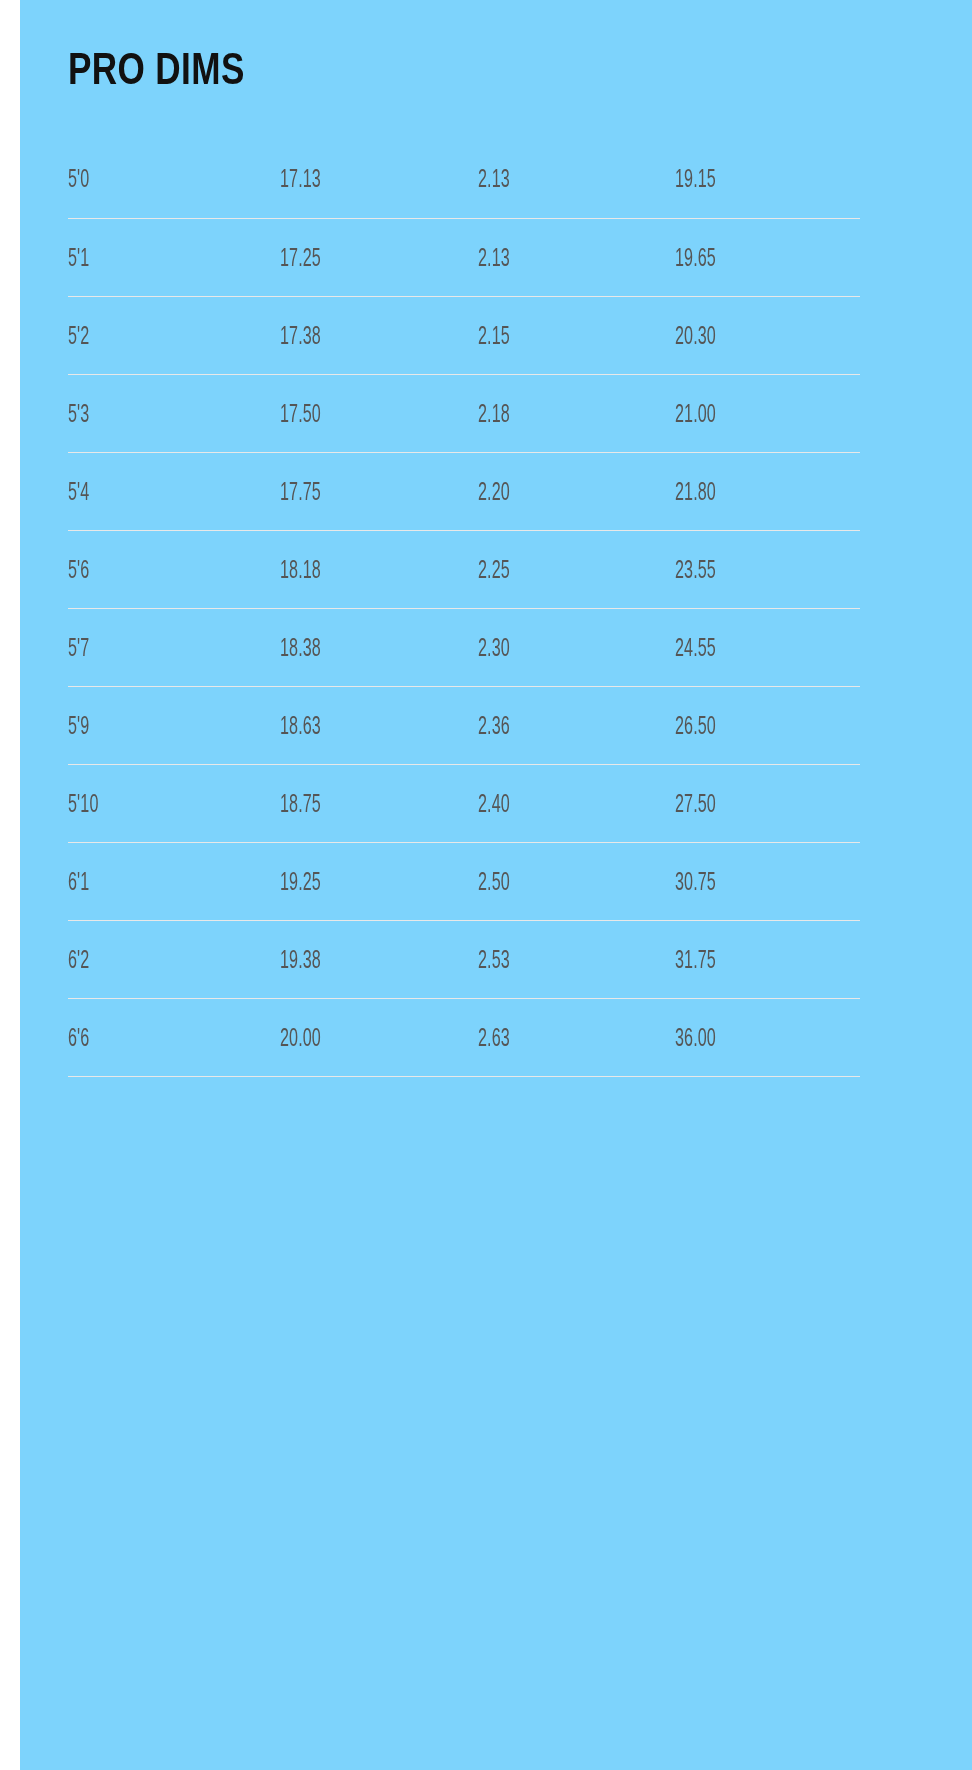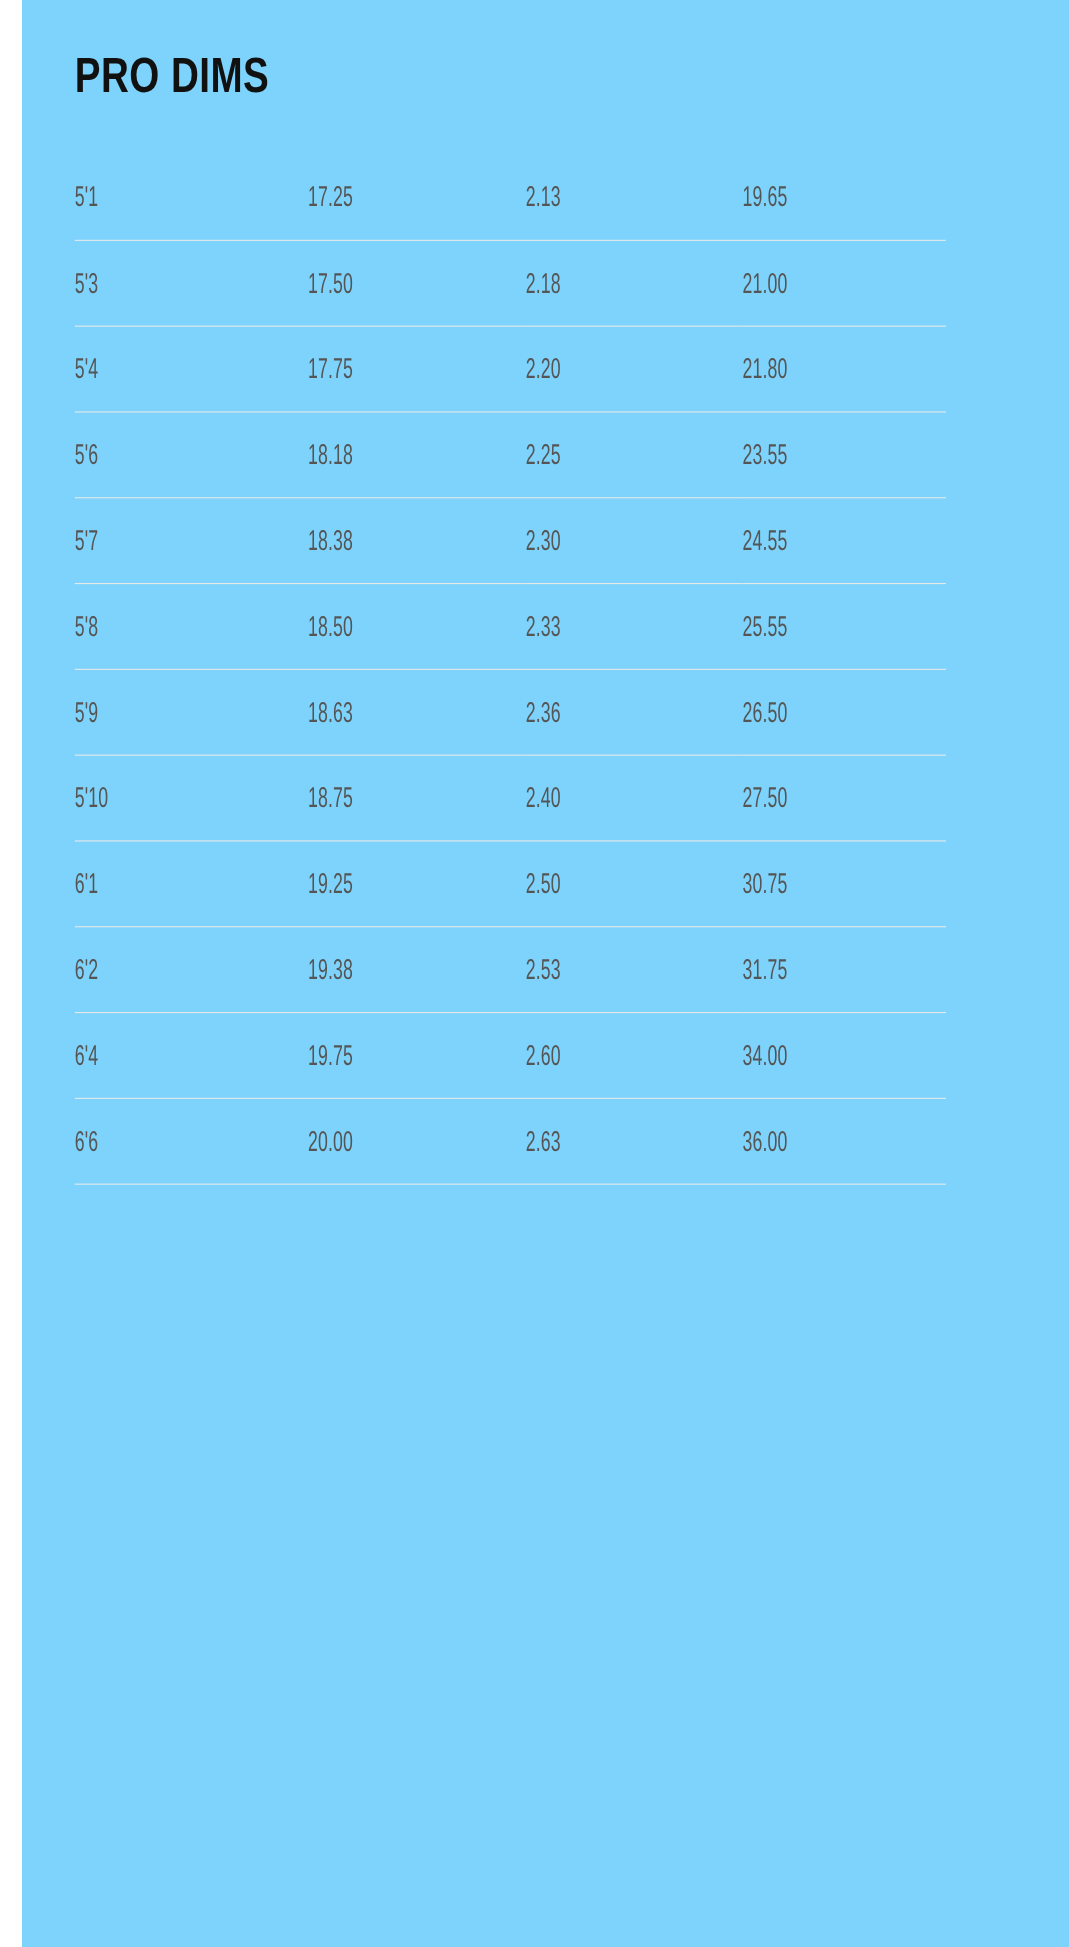--- a/index.html
+++ b/index.html
@@ -84,24 +84,36 @@
 
   <table class="dims-table">
     <colgroup>
       <col class="c-size">
       <col class="c-length">
       <col class="c-thick">
       <col class="c-vol">
     </colgroup>
     <tbody>
         <tr>
+          <td><span class="cell-text">5'0</span></td>
+          <td><span class="cell-text">17.13</span></td>
+          <td><span class="cell-text">2.13</span></td>
+          <td><span class="cell-text">19.15</span></td>
+        </tr>
+        <tr>
           <td><span class="cell-text">5'1</span></td>
           <td><span class="cell-text">17.25</span></td>
           <td><span class="cell-text">2.13</span></td>
           <td><span class="cell-text">19.65</span></td>
+        </tr>
+        <tr>
+          <td><span class="cell-text">5'2</span></td>
+          <td><span class="cell-text">17.38</span></td>
+          <td><span class="cell-text">2.15</span></td>
+          <td><span class="cell-text">20.30</span></td>
         </tr>
         <tr>
           <td><span class="cell-text">5'3</span></td>
           <td><span class="cell-text">17.50</span></td>
           <td><span class="cell-text">2.18</span></td>
           <td><span class="cell-text">21.00</span></td>
         </tr>
         <tr>
           <td><span class="cell-text">5'4</span></td>
           <td><span class="cell-text">17.75</span></td>
@@ -114,26 +126,20 @@
           <td><span class="cell-text">2.25</span></td>
           <td><span class="cell-text">23.55</span></td>
         </tr>
         <tr>
           <td><span class="cell-text">5'7</span></td>
           <td><span class="cell-text">18.38</span></td>
           <td><span class="cell-text">2.30</span></td>
           <td><span class="cell-text">24.55</span></td>
         </tr>
         <tr>
-          <td><span class="cell-text">5'8</span></td>
-          <td><span class="cell-text">18.50</span></td>
-          <td><span class="cell-text">2.33</span></td>
-          <td><span class="cell-text">25.55</span></td>
-        </tr>
-        <tr>
           <td><span class="cell-text">5'9</span></td>
           <td><span class="cell-text">18.63</span></td>
           <td><span class="cell-text">2.36</span></td>
           <td><span class="cell-text">26.50</span></td>
         </tr>
         <tr>
           <td><span class="cell-text">5'10</span></td>
           <td><span class="cell-text">18.75</span></td>
           <td><span class="cell-text">2.40</span></td>
           <td><span class="cell-text">27.50</span></td>
@@ -144,26 +150,20 @@
           <td><span class="cell-text">2.50</span></td>
           <td><span class="cell-text">30.75</span></td>
         </tr>
         <tr>
           <td><span class="cell-text">6'2</span></td>
           <td><span class="cell-text">19.38</span></td>
           <td><span class="cell-text">2.53</span></td>
           <td><span class="cell-text">31.75</span></td>
         </tr>
         <tr>
-          <td><span class="cell-text">6'4</span></td>
-          <td><span class="cell-text">19.75</span></td>
-          <td><span class="cell-text">2.60</span></td>
-          <td><span class="cell-text">34.00</span></td>
-        </tr>
-        <tr>
           <td><span class="cell-text">6'6</span></td>
           <td><span class="cell-text">20.00</span></td>
           <td><span class="cell-text">2.63</span></td>
           <td><span class="cell-text">36.00</span></td>
         </tr>
       </tbody>
   </table>
 
 </div>
 

